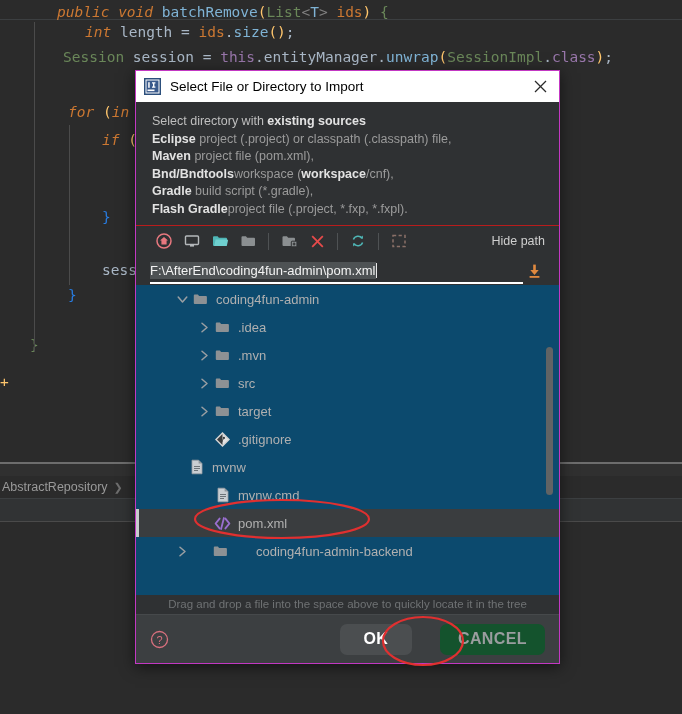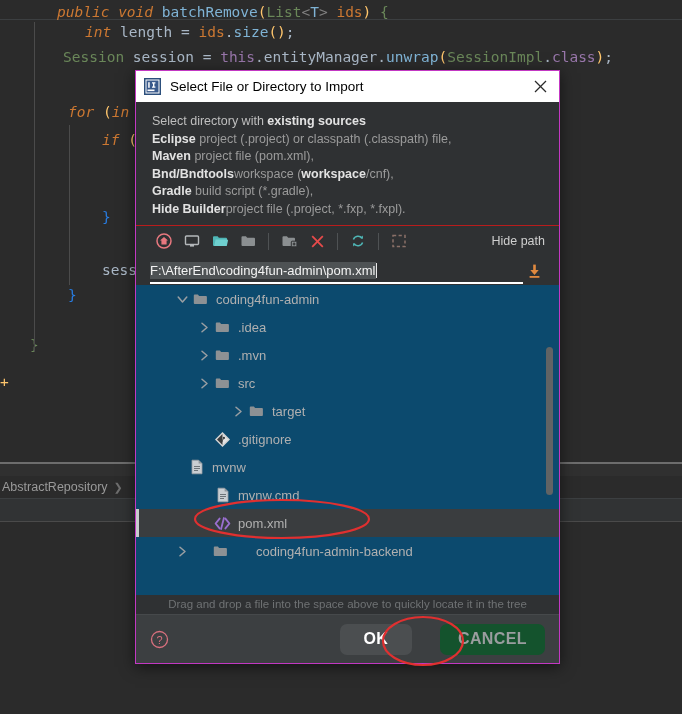--- a/index.html
+++ b/index.html
@@ -205,21 +205,21 @@
   </div>
 
   <div id="body">
 
     <div id="desc">
       <div><span class="r1">Select directory with </span><b>existing sources</b></div>
       <div><b>Eclipse</b><span> project (.project) or classpath (.classpath) file,</span></div>
       <div><b>Maven</b><span> project file (pom.xml),</span></div>
       <div><b>Bnd/Bndtools</b><span>workspace (</span><b>workspace</b><span>/cnf),</span></div>
       <div><b>Gradle</b><span> build script (*.gradle),</span></div>
-      <div><b>Hide Builder</b><span>project file (.project, *.fxp, *.fxpl).</span></div>
+      <div><b>Flash Gradle</b><span>project file (.project, *.fxp, *.fxpl).</span></div>
     </div>
 
     <div id="toolbar">
       <div class="tbtn">
         <svg width="16" height="16" viewBox="0 0 16 16">
           <circle cx="8" cy="8" r="7" fill="none" stroke="#e8787f" stroke-width="1.5"></circle>
           <path d="M8 4 L12 7.6 h-1.4 V11.6 H5.4 V7.6 H4 Z" fill="#e8787f"></path>
         </svg>
       </div>
       <div class="tbtn">
@@ -334,21 +334,21 @@
                 <path d="M2 1.2 L7 5.5 L2 9.8" fill="none" stroke="#9a9fa3" stroke-width="1.5" stroke-linecap="round" stroke-linejoin="round"></path>
               </svg>
             </span>
             <span class="ticon">
               <svg width="15" height="14" viewBox="0 0 15 14">
                 <path d="M0.8 3.4 a0.9 0.9 0 01.9-.9 h3.2 l1.2 1.5 H13 a0.9 .9 0 01.9 .9 V11 a0.9 .9 0 01-.9 .9 H1.7 a0.9 .9 0 01-.9-.9 Z" fill="#8d9194"></path>
               </svg>
             </span>
             <span class="tlabel">src</span>
           </div>
-          <div class="trow" style="padding-left: 96px;">
+          <div class="trow" style="padding-left: 62px;">
             <span class="tarrow">
               <svg width="9" height="11" viewBox="0 0 9 11">
                 <path d="M2 1.2 L7 5.5 L2 9.8" fill="none" stroke="#9a9fa3" stroke-width="1.5" stroke-linecap="round" stroke-linejoin="round"></path>
               </svg>
             </span>
             <span class="ticon">
               <svg width="15" height="14" viewBox="0 0 15 14">
                 <path d="M0.8 3.4 a0.9 0.9 0 01.9-.9 h3.2 l1.2 1.5 H13 a0.9 .9 0 01.9 .9 V11 a0.9 .9 0 01-.9 .9 H1.7 a0.9 .9 0 01-.9-.9 Z" fill="#8d9194"></path>
               </svg>
             </span>

